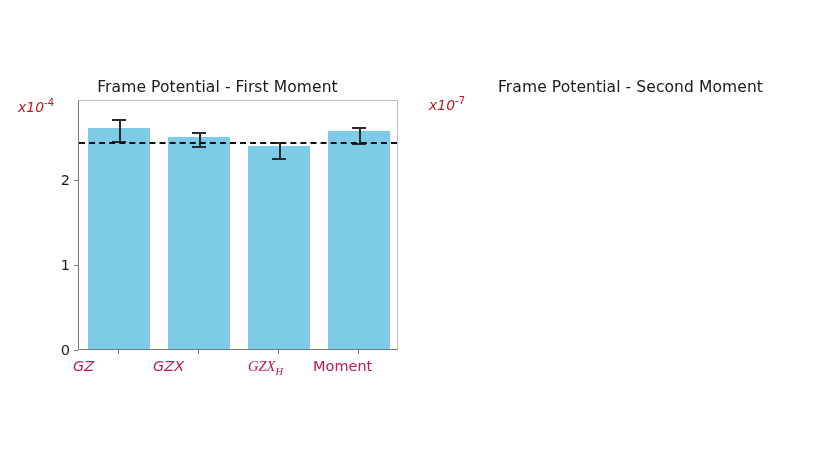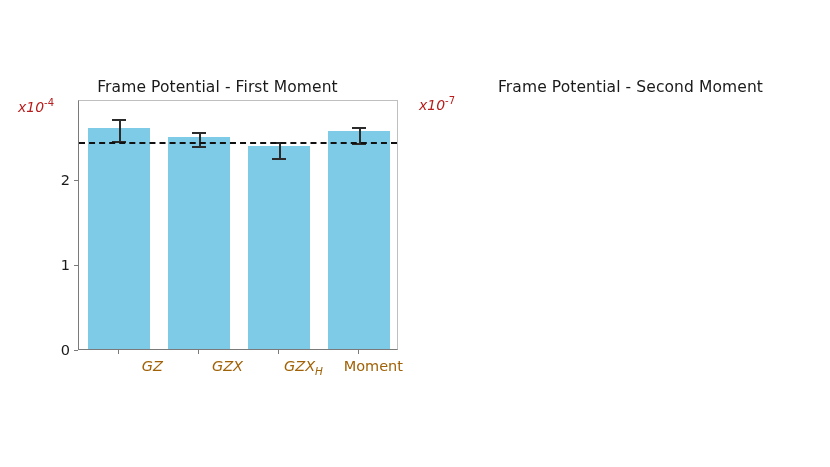--- a/index.html
+++ b/index.html
@@ -111,23 +111,23 @@
   }
   .ytick-mark {
     position: absolute;
     height: 0;
     width: 4px;
     border-top: 1.3px solid #7a7a7a;
   }
   
   .xtick-label {
     position: absolute;
-    text-align: right;
+    text-align: left;
     font-size: 14.5px;
-    color: #a16207;
+    color: #be185d;
     white-space: nowrap;
   }
   .xtick-label .it { font-style: italic; }
   .xtick-label .up { font-style: normal; }
   .xtick-label sub {
     font-size: 10.5px;
     font-style: italic;
     vertical-align: sub;
   }
   .xtick-mark {
@@ -179,31 +179,31 @@
         <div class="ytick-label" style="left: 44px; width: 26px; top: 264.966px;">1</div>
         <div class="ytick-mark" style="left: 74px; top: 179.932px; position: absolute;"></div>
         <div class="ytick-label" style="left: 44px; width: 26px; top: 179.932px;">2</div>
       </div>
     <div id="xticks-left">
         <div class="xtick-mark" style="position: absolute; left: 118px; top: 350px;"></div>
         <div class="xtick-label" style="left: 73px; width: 90px; top: 358px;"><span class="it">GZ</span></div>
         <div class="xtick-mark" style="position: absolute; left: 198px; top: 350px;"></div>
         <div class="xtick-label" style="left: 153px; width: 90px; top: 358px;"><span class="it">GZX</span></div>
         <div class="xtick-mark" style="position: absolute; left: 278px; top: 350px;"></div>
-        <div class="xtick-label" style="left: 233px; width: 90px; top: 358px;"><span class="it">GZX</span><sub>H</sub></div>
+        <div class="xtick-label" style="left: 248px; width: 90px; top: 358px; font-family: Liberation Serif, serif;"><span class="it">GZX</span><sub>H</sub></div>
         <div class="xtick-mark" style="position: absolute; left: 358px; top: 350px;"></div>
         <div class="xtick-label" style="left: 313px; width: 90px; top: 358px;"><span class="up">Moment</span></div>
       </div>
   </div>
 
   <div class="panel" id="panel-right">
 
     <div class="panel-title">Frame Potential - Second Moment</div>
 
-    <div class="exp-label" id="exp-right" style="left:4px; top:95px;text-align:right;">
+    <div class="exp-label" id="exp-right" style="left:14px; top:95px;text-align:right;">
       <span class="xmark">x10</span><sup>-7</sup>
     </div>
 
     <div id="yticks-right"></div>
     <div id="xticks-right"></div>
   </div>
 
 </div>
 
 </body></html>

